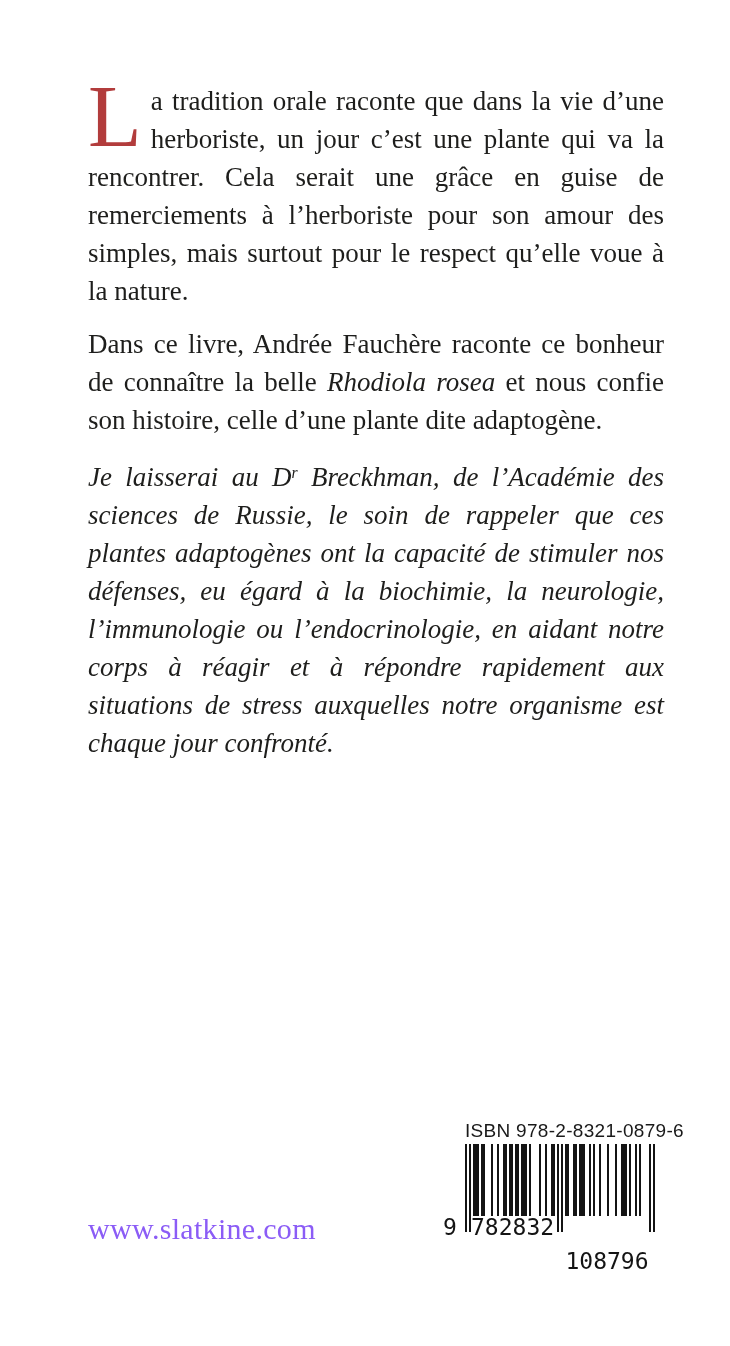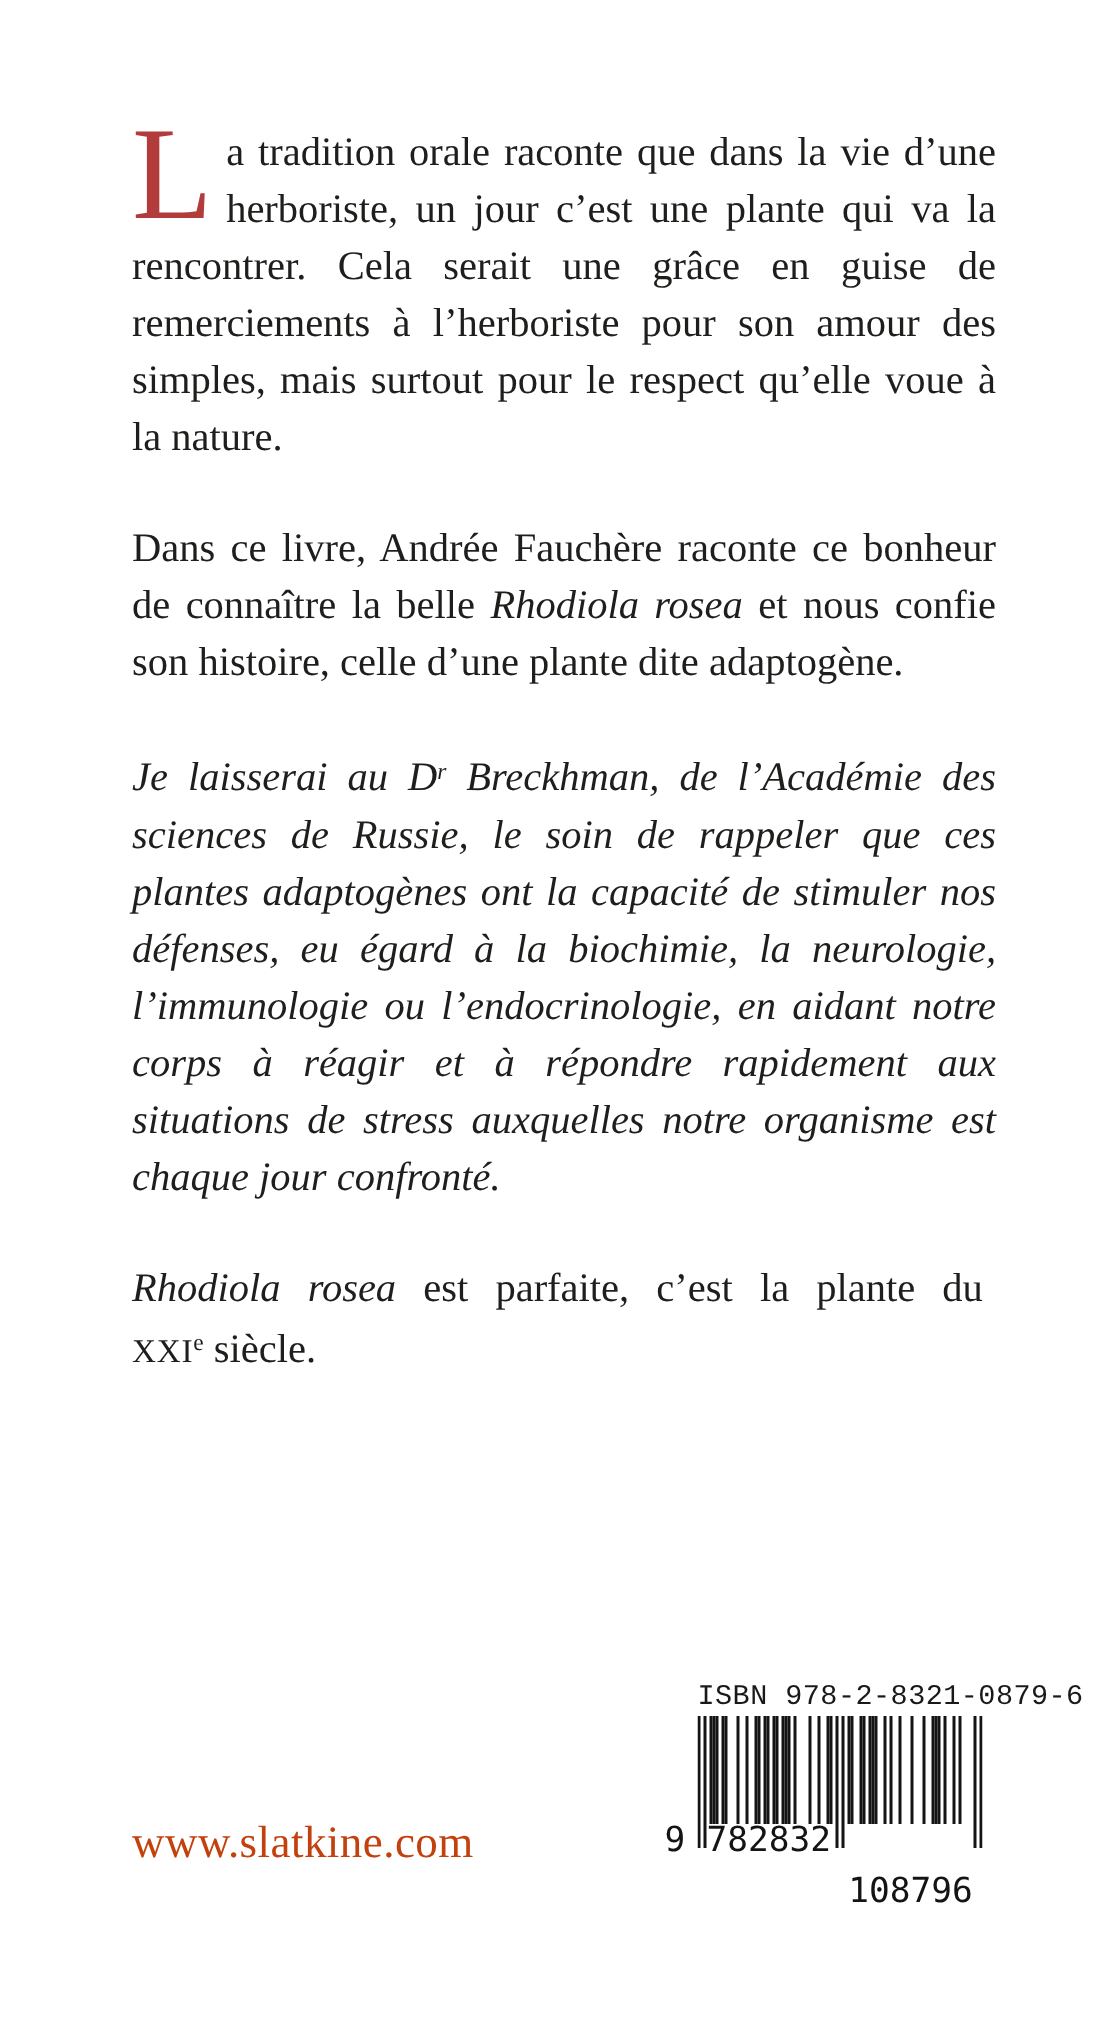--- a/index.html
+++ b/index.html
@@ -12,21 +12,21 @@
     color:#1e1e1c;
     overflow:hidden;
   }
   .text-block{
     position:absolute;
     left:88px;top:82px;width:576px;
     font-size:27px;line-height:38px;
     text-align:justify;
   }
   .text-block p{margin:0;}
-  .text-block p + p{margin-top:36px;}
+  .text-block p + p{margin-top:15px;}
   .dropcap{
     float:left;
     font-size:88px;
     line-height:66px;
     height:66px;
     padding:2px 9px 0 0;
     font-weight:400;
   }
   .italic{font-style:italic;}
   .super{font-size:0.58em;vertical-align:0.5em;}
@@ -39,21 +39,21 @@
     letter-spacing:0.3px;
   }
   .barcode-block{
     position:absolute;
     left:443px;top:1118px;
     width:214px;height:130px;
   }
   .isbn-label{
     position:absolute;
     top:2px;left:22px;width:190px;
-    font-family:Liberation Mono, monospace;
+    font-family:Liberation Sans, sans-serif;
     font-size:19px;
     letter-spacing:0.3px;
     white-space:nowrap;
     color:#191919;
   }
   .ean-svg{position:absolute;top:26px;left:22px;}
   .digits-row span{
     position:absolute;
     font-family:"DejaVu Sans Mono","Liberation Mono",monospace;
     font-size:23px;
@@ -65,24 +65,23 @@
 </style>
 </head>
 <body>
 
 <div class="page">
 
   <div class="text-block">
     <p><span class="dropcap" style="color: rgb(178, 60, 60);">L</span><span class="">a tradition orale raconte que dans la vie d’une herboriste, un jour c’est une plante qui va la rencontrer. Cela serait une grâce en guise de remerciements à l’herboriste pour son amour des simples, mais surtout pour le respect qu’elle voue à la nature.</span></p>
     <p><span class="">Dans ce livre, Andrée Fauchère raconte ce bonheur de connaître la belle </span><span class="italic">Rhodiola rosea</span><span class=""> et nous confie son histoire, celle d’une plante dite adaptogène.</span></p>
     <p><span class="italic">Je laisserai au D</span><span class="italic super">r</span><span class="italic"> Breckhman, de l’Académie des sciences de Russie, le soin de rappeler que ces plantes adaptogènes ont la capacité de stimuler nos défenses, eu égard à la biochimie, la neurologie, l’immunologie ou l’endocrinologie, en aidant notre corps à réagir et à répondre rapidement aux situations de stress auxquelles notre organisme est chaque jour confronté.</span></p>
-    <p><span class="italic wide">Rhodiola rosea</span><span class="wide"> est parfaite, c’est la plante du</span><br><span class="smallcaps">XXI</span><span class="super">e</span><span class=""> siècle.</span></p>
   </div>
 
-  <div class="footer-url" style="color: #c2410c;">www.slatkine.com</div>
+  <div class="footer-url" style="color: #8b5cf6;">www.slatkine.com</div>
 
   <div class="barcode-block">
     <div class="isbn-label">ISBN 978-2-8321-0879-6</div>
     <svg class="ean-svg" id="ean-svg" width="190" height="88">
         <rect x="0" y="0" width="2" height="88" fill="#141414"></rect>
         <rect x="4" y="0" width="2" height="88" fill="#141414"></rect>
         <rect x="8" y="0" width="2" height="72" fill="#141414"></rect>
         <rect x="10" y="0" width="2" height="72" fill="#141414"></rect>
         <rect x="12" y="0" width="2" height="72" fill="#141414"></rect>
         <rect x="16" y="0" width="2" height="72" fill="#141414"></rect>

